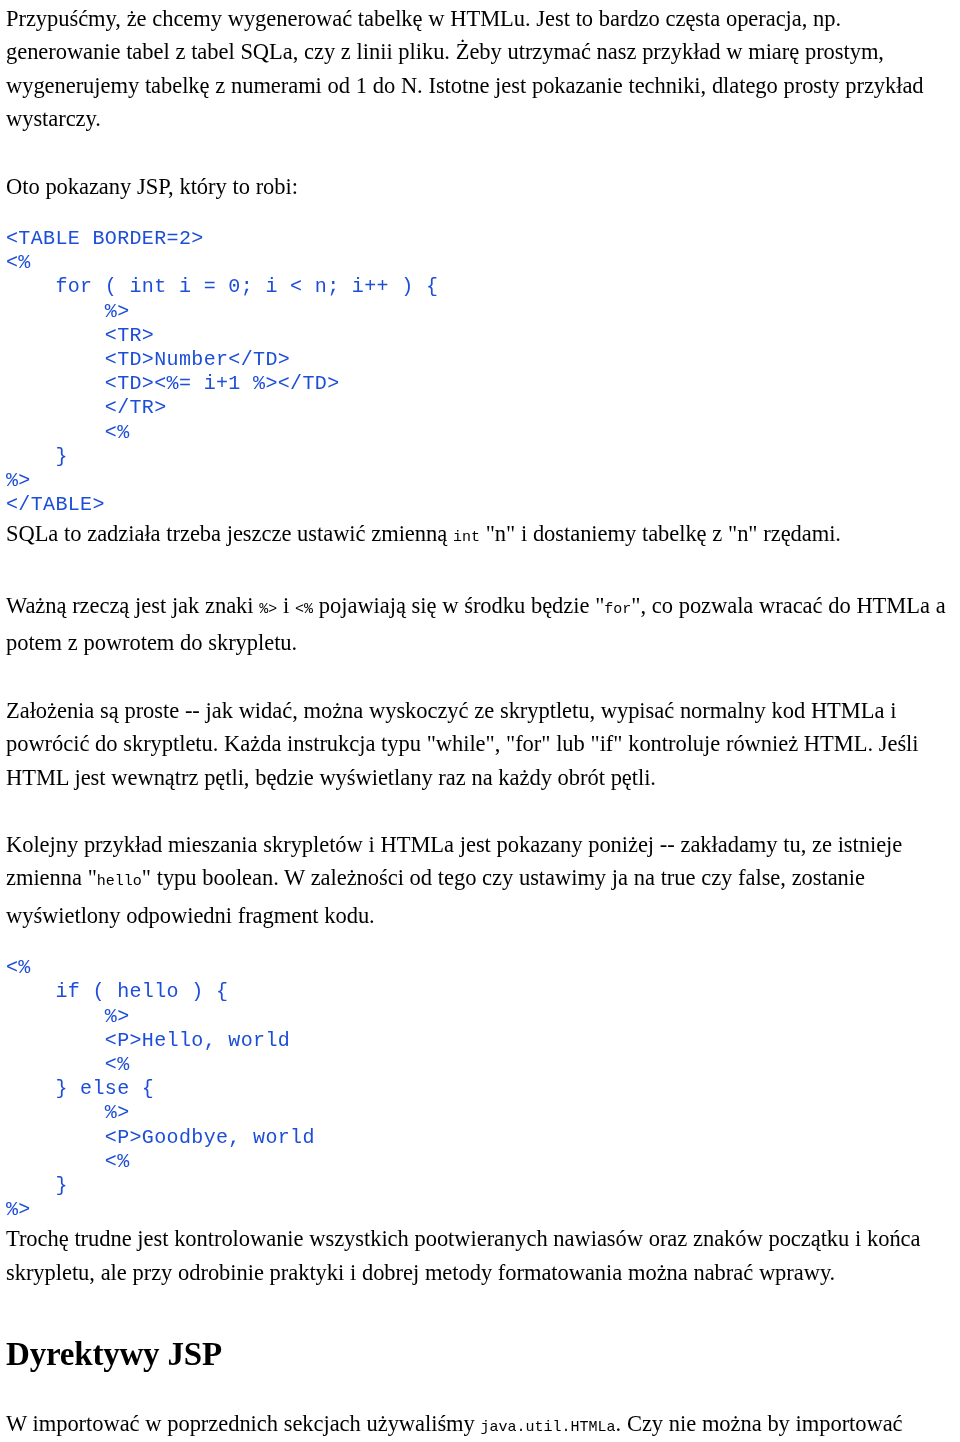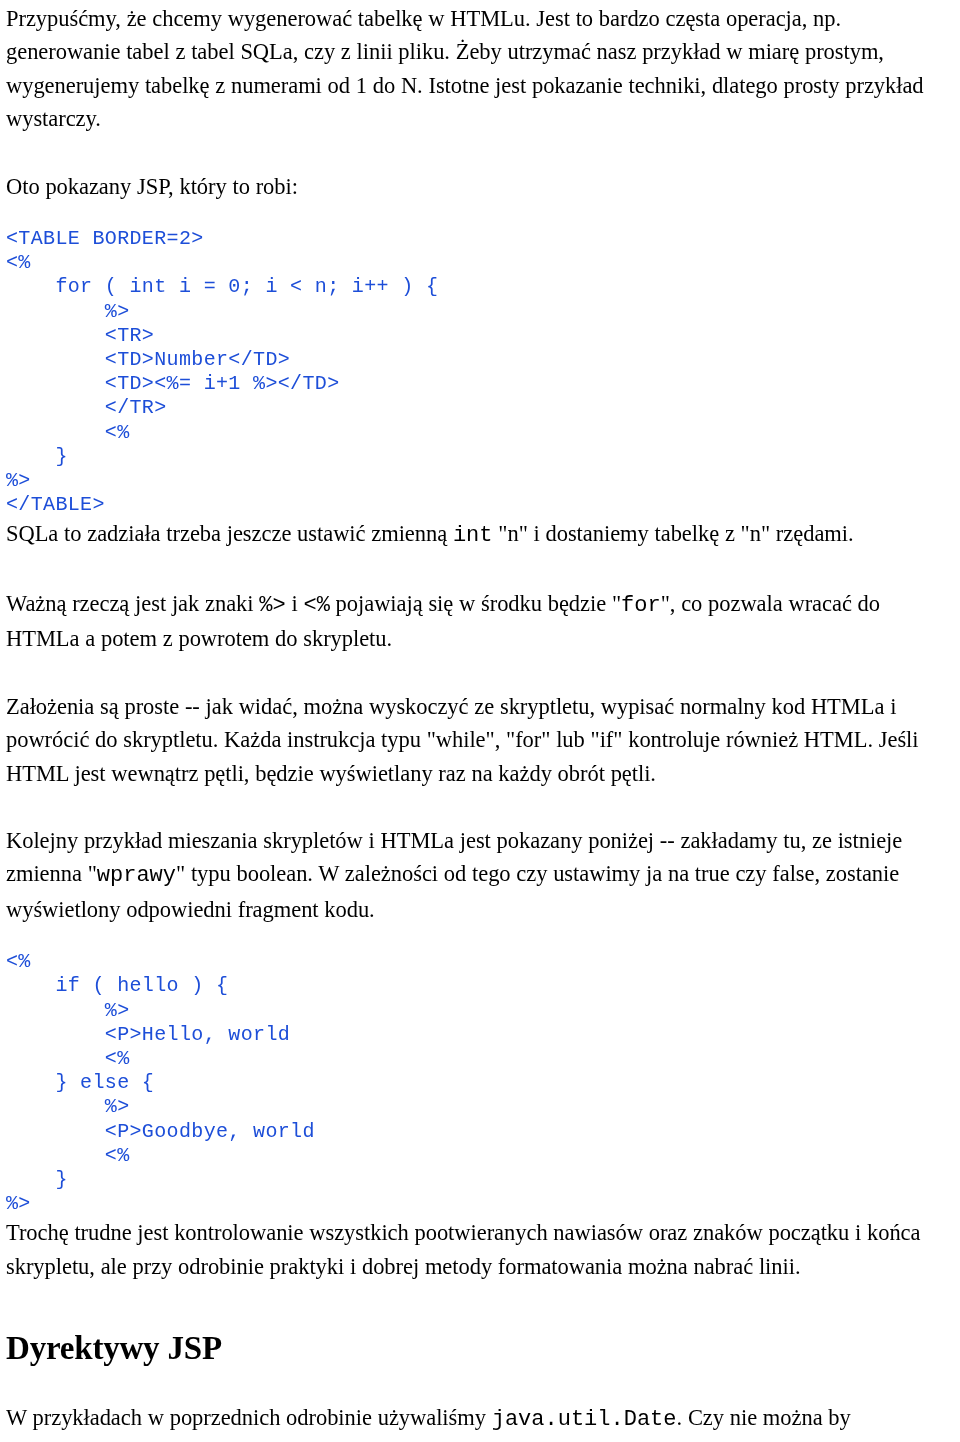--- a/index.html
+++ b/index.html
@@ -36,21 +36,21 @@
     letter-spacing: -0.05px;
     word-spacing: 0.2px;
   }
   .gap-md { height: 24px; }
   .gap-lg { height: 34px; }
   .gap-xl { height: 46px; }
 
   
   code, .mono {
     font-family: "Liberation Mono", "DejaVu Sans Mono", monospace;
-    font-size: 22px;
+    font-size: 15px;
     letter-spacing: 0;
     white-space: pre;
   }
 
   
   .codeblock {
     font-family: "Liberation Mono", "DejaVu Sans Mono", monospace;
     font-size: 20px;
     line-height: 24.2px;
     white-space: pre;
@@ -103,39 +103,39 @@
   <div class="gap-lg"></div>
 
   <p class="para"><span>Ważną rzeczą jest jak znaki </span><code>%&gt;</code><span> i </span><code>&lt;%</code><span> pojawiają się w środku będzie "</span><code>for</code><span>", co pozwala wracać do HTMLa a potem z powrotem do skrypletu.</span></p>
 
   <div class="gap-lg"></div>
 
   <p class="para">Założenia są proste -- jak widać, można wyskoczyć ze skryptletu, wypisać normalny kod HTMLa i powrócić do skryptletu.  Każda instrukcja typu "while", "for" lub "if" kontroluje również HTML.  Jeśli HTML jest wewnątrz pętli, będzie wyświetlany raz na każdy obrót pętli.</p>
 
   <div class="gap-lg"></div>
 
-  <p class="para"><span>Kolejny przykład mieszania skrypletów i HTMLa jest pokazany poniżej -- zakładamy tu, ze istnieje zmienna "</span><code>wprawy</code><span>" typu boolean.  W zależności od tego czy ustawimy ja na true czy false, zostanie wyświetlony odpowiedni fragment kodu.</span></p>
+  <p class="para"><span>Kolejny przykład mieszania skrypletów i HTMLa jest pokazany poniżej -- zakładamy tu, ze istnieje zmienna "</span><code>hello</code><span>" typu boolean.  W zależności od tego czy ustawimy ja na true czy false, zostanie wyświetlony odpowiedni fragment kodu.</span></p>
 
   <div class="gap-md"></div>
 
   <pre class="codeblock">&lt;%
     if ( hello ) {
         %&gt;
         &lt;P&gt;Hello, world
         &lt;%
     } else {
         %&gt;
         &lt;P&gt;Goodbye, world
         &lt;%
     }
 %&gt;</pre>
 
-  <p class="para">Trochę trudne jest kontrolowanie wszystkich pootwieranych nawiasów oraz znaków początku i końca skrypletu, ale przy odrobinie praktyki i dobrej metody formatowania można nabrać linii.</p>
+  <p class="para">Trochę trudne jest kontrolowanie wszystkich pootwieranych nawiasów oraz znaków początku i końca skrypletu, ale przy odrobinie praktyki i dobrej metody formatowania można nabrać wprawy.</p>
 
   <div class="gap-xl"></div>
 
   <h1 class="h1">Dyrektywy JSP</h1>
 
   <div class="gap-lg"></div>
 
-  <p class="para"><span>W przykładach w poprzednich odrobinie używaliśmy </span><code>java.util.Date</code><span>. Czy nie można by importować java.util.*?;</span></p>
+  <p class="para"><span>W importować w poprzednich sekcjach używaliśmy </span><code>java.util.HTMLa</code><span>. Czy nie można by importować java.util.*?;</span></p>
 
 </div>
 
 </body></html>

